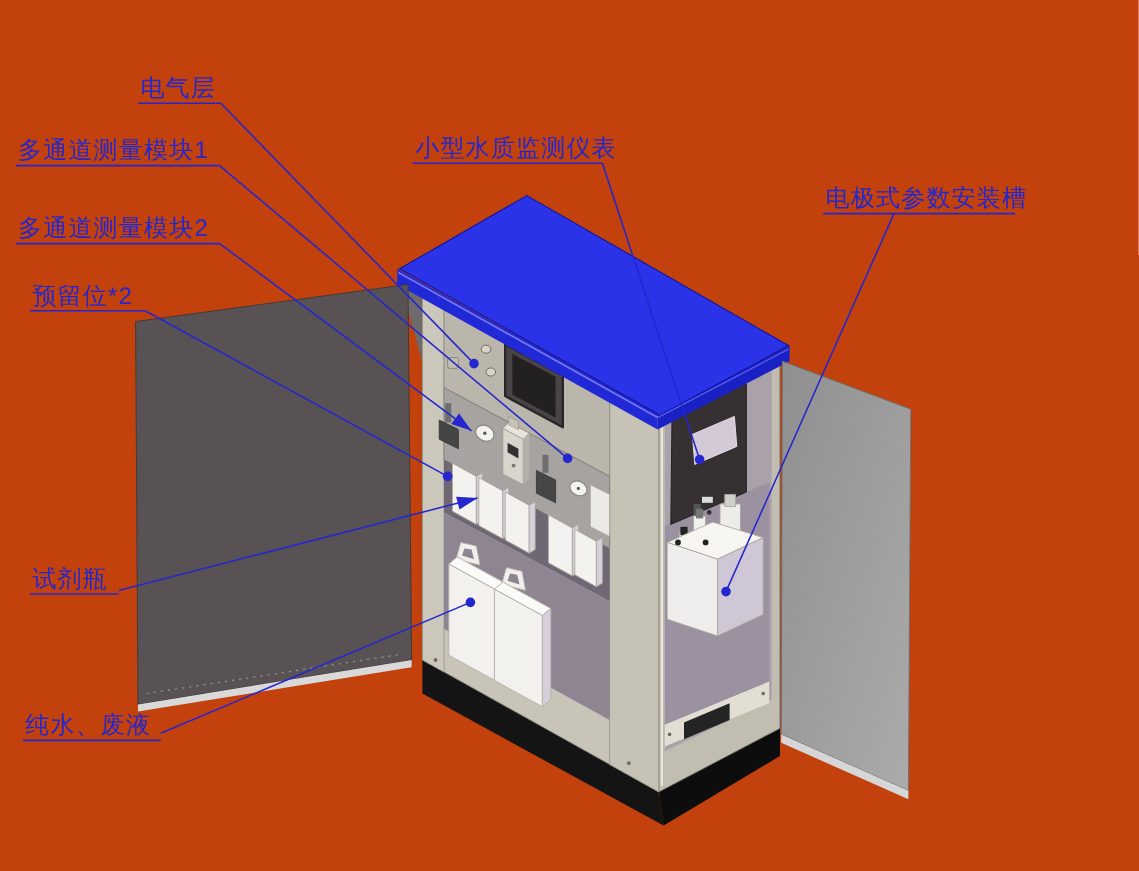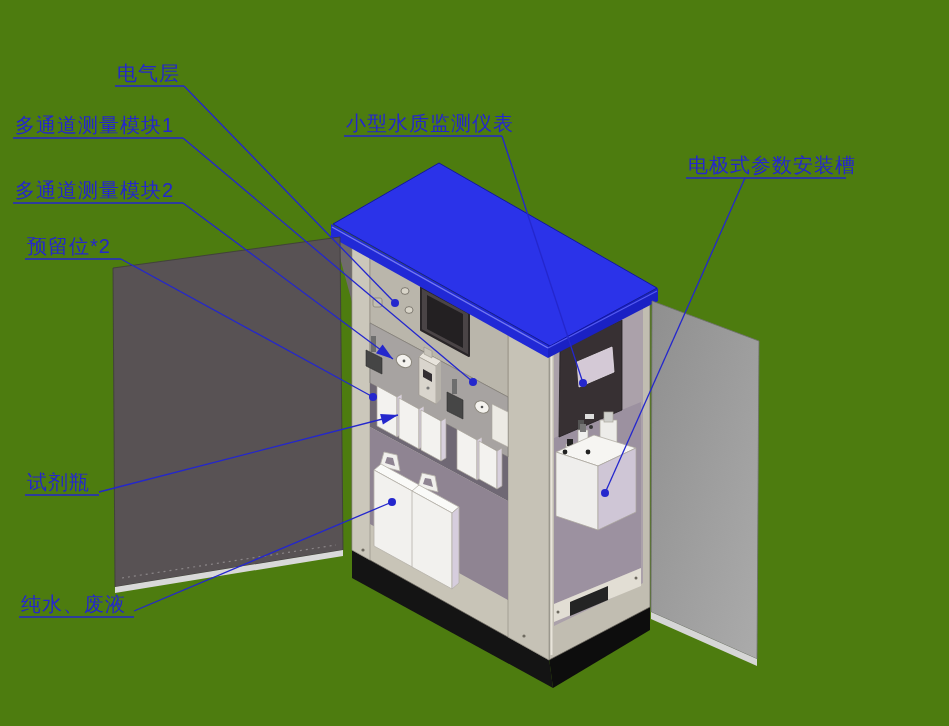--- a/index.html
+++ b/index.html
@@ -1,16 +1,16 @@
 <!DOCTYPE html>
 <html><head>
 <meta charset="utf-8">
 <style>
   html,body{margin:0;padding:0;background:#ffffff;}
-  .stage{width:949px;height:726px;position:relative;background:#4d7c0f;overflow:hidden;}
+  .stage{width:949px;height:726px;position:relative;background:#c2410c;overflow:hidden;}
   svg{display:block;}
   text{font-family:"Liberation Sans","DejaVu Sans",sans-serif;font-size:20px;letter-spacing:1px;}
 </style>
 </head>
 <body>
 
 <div class="stage">
 <svg width="949" height="726" viewBox="0 0 949 726">
 
   <g>

